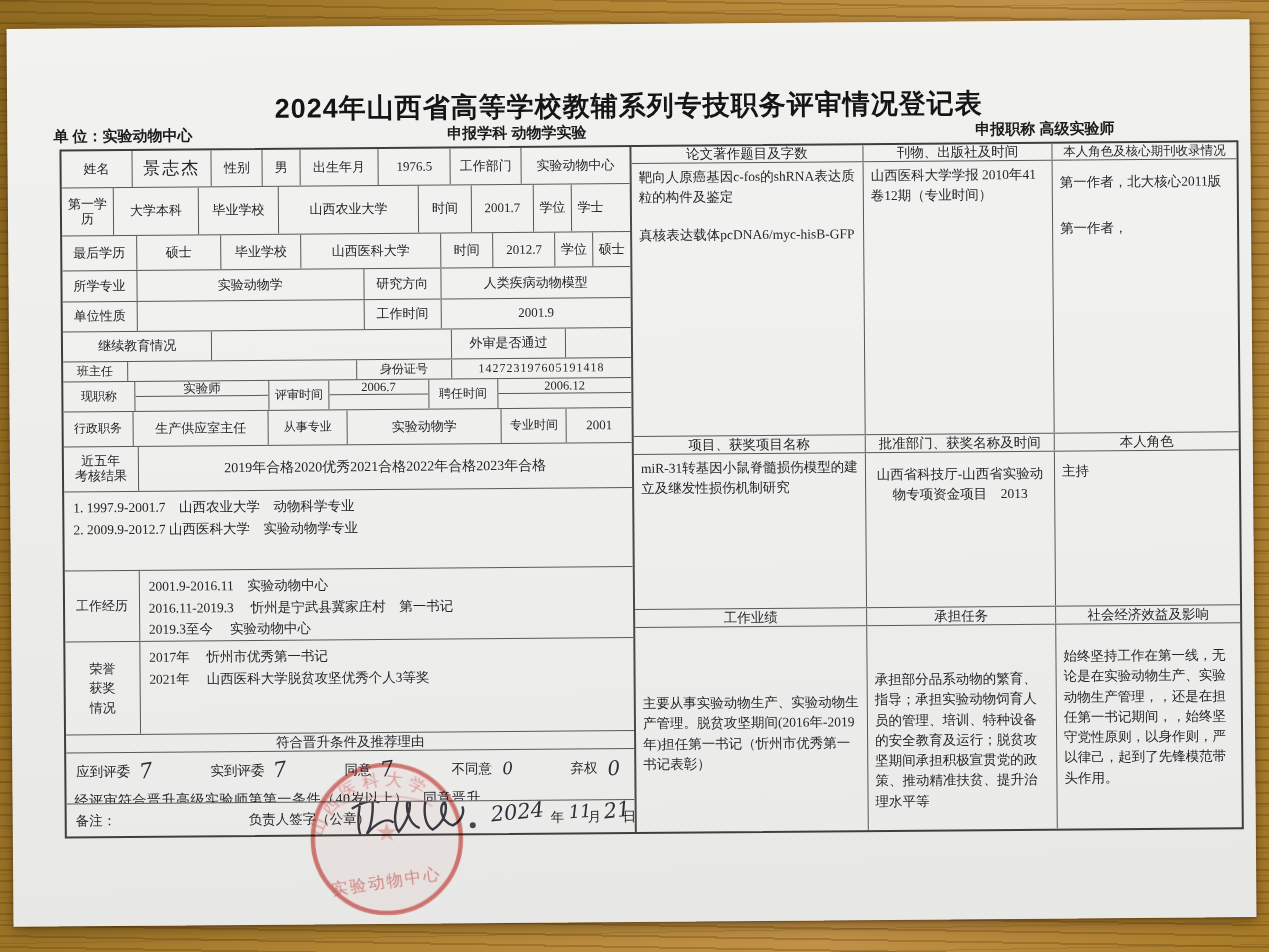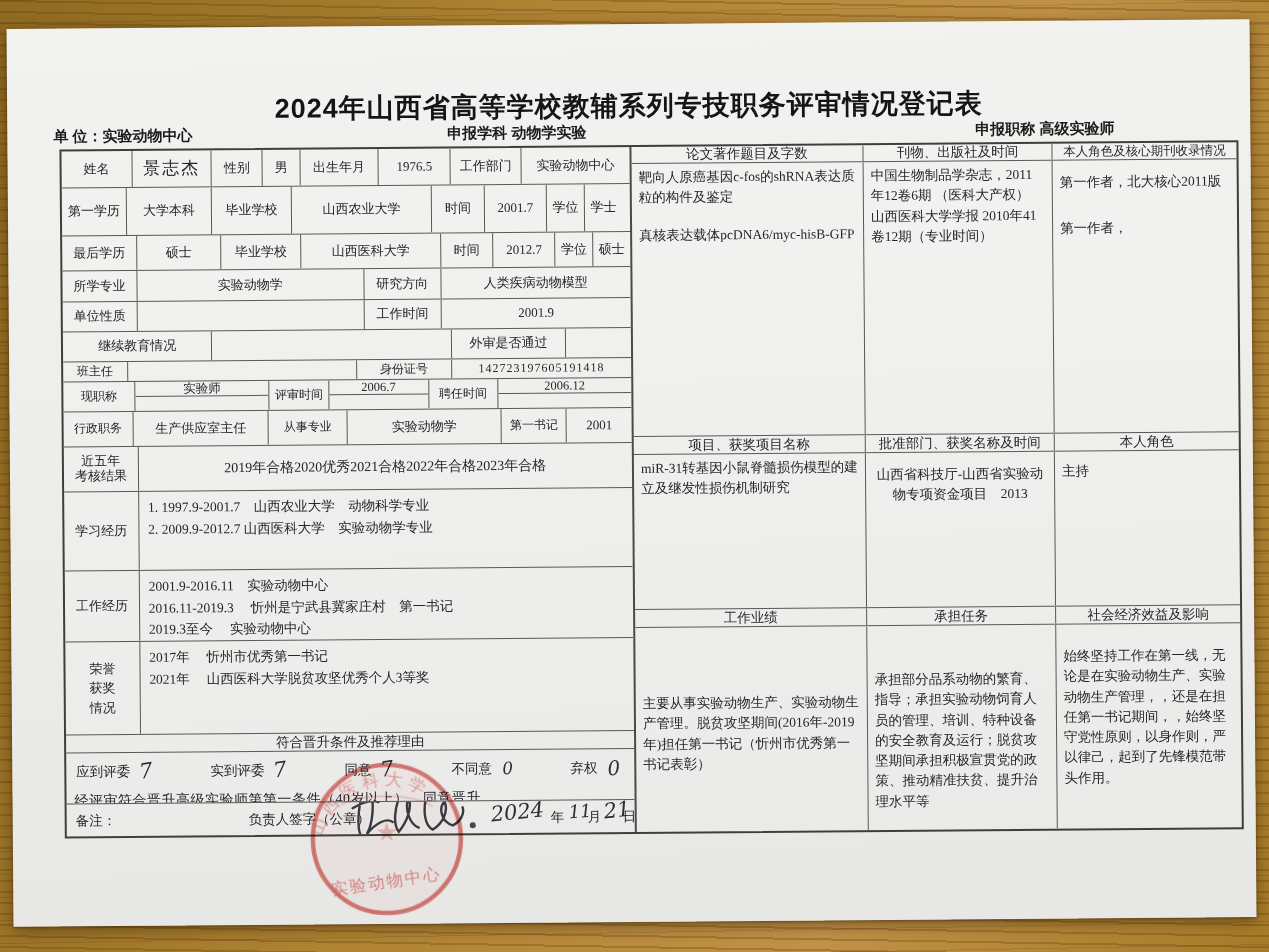--- a/index.html
+++ b/index.html
@@ -90,21 +90,21 @@
         <div class="c vname" style="width:85px">景志杰</div>
         <div class="c" style="width:54px">性别</div>
         <div class="c" style="width:40px">男</div>
         <div class="c" style="width:83px">出生年月</div>
         <div class="c" style="width:77px">1976.5</div>
         <div class="c" style="width:75px">工作部门</div>
         <div class="c end" style="width:115px">实验动物中心</div>
       </div>
 
       <div class="row" style="height:48px">
-        <div class="c" style="width:65px">第一学历</div>
+        <div class="c" style="width:52px">第一学历</div>
         <div class="c" style="width:85px">大学本科</div>
         <div class="c" style="width:80px">毕业学校</div>
         <div class="c" style="width:140px">山西农业大学</div>
         <div class="c" style="width:53px">时间</div>
         <div class="c" style="width:62px">2001.7</div>
         <div class="c" style="width:38px">学位</div>
         <div class="c end" style="width:37px">学士</div>
       </div>
 
       <div class="row" style="height:35px">
@@ -162,34 +162,33 @@
           <div class="t">2006.12</div>
           <div class="b"></div>
         </div>
       </div>
 
       <div class="row" style="height:35px">
         <div class="c sm" style="width:70px">行政职务</div>
         <div class="c" style="width:136px">生产供应室主任</div>
         <div class="c sm" style="width:79px">从事专业</div>
         <div class="c" style="width:155px">实验动物学</div>
-        <div class="c sm" style="width:65px">第一书记</div>
+        <div class="c sm" style="width:65px">专业时间</div>
         <div class="c end" style="width:65px">2001</div>
       </div>
 
       <div class="row" style="height:45px">
         <div class="c" style="width:75px; flex-direction:column">
           <div>近五年</div>
           <div>考核结果</div>
         </div>
         <div class="c end" style="width:495px; font-size:14px">2019年合格2020优秀2021合格2022年合格2023年合格</div>
       </div>
 
       <div class="row" style="height:79px">
-        <div class="c" style="width:75px">学习经历</div>
         <div class="c end blk pad" style="width:495px">
           <div>1. 1997.9-2001.7　山西农业大学　动物科学专业</div>
           <div>2. 2009.9-2012.7  山西医科大学　实验动物学专业</div>
         </div>
       </div>
 
       <div class="row" style="height:71px">
         <div class="c" style="width:75px">工作经历</div>
         <div class="c end blk pad" style="width:495px">
           <div>2001.9-2016.11　实验动物中心</div>
@@ -260,21 +259,20 @@
         <div class="c hc" style="width:189px">刊物、出版社及时间</div>
         <div class="c hc end" style="width:184px; font-size:12.5px">本人角色及核心期刊收录情况</div>
       </div>
 
       <div class="row" style="height:273px">
         <div class="c rcell" style="width:232px">
           <p>靶向人原癌基因c-fos的shRNA表达质粒的构件及鉴定</p>
           <p style="margin-top:17px">真核表达载体pcDNA6/myc-hisB-GFP</p>
         </div>
         <div class="c rcell" style="width:189px">
-          <p>中国生物制品学杂志，2011年12卷6期 （医科大产权）</p>
           <p>山西医科大学学报 2010年41卷12期（专业时间）</p>
         </div>
         <div class="c rcell end" style="width:184px; padding-top:12px">
           <p>第一作者，北大核心2011版</p>
           <p style="margin-top:26px">第一作者，</p>
         </div>
       </div>
 
       <div class="row" style="height:18px">
         <div class="c hc" style="width:232px">项目、获奖项目名称</div>

